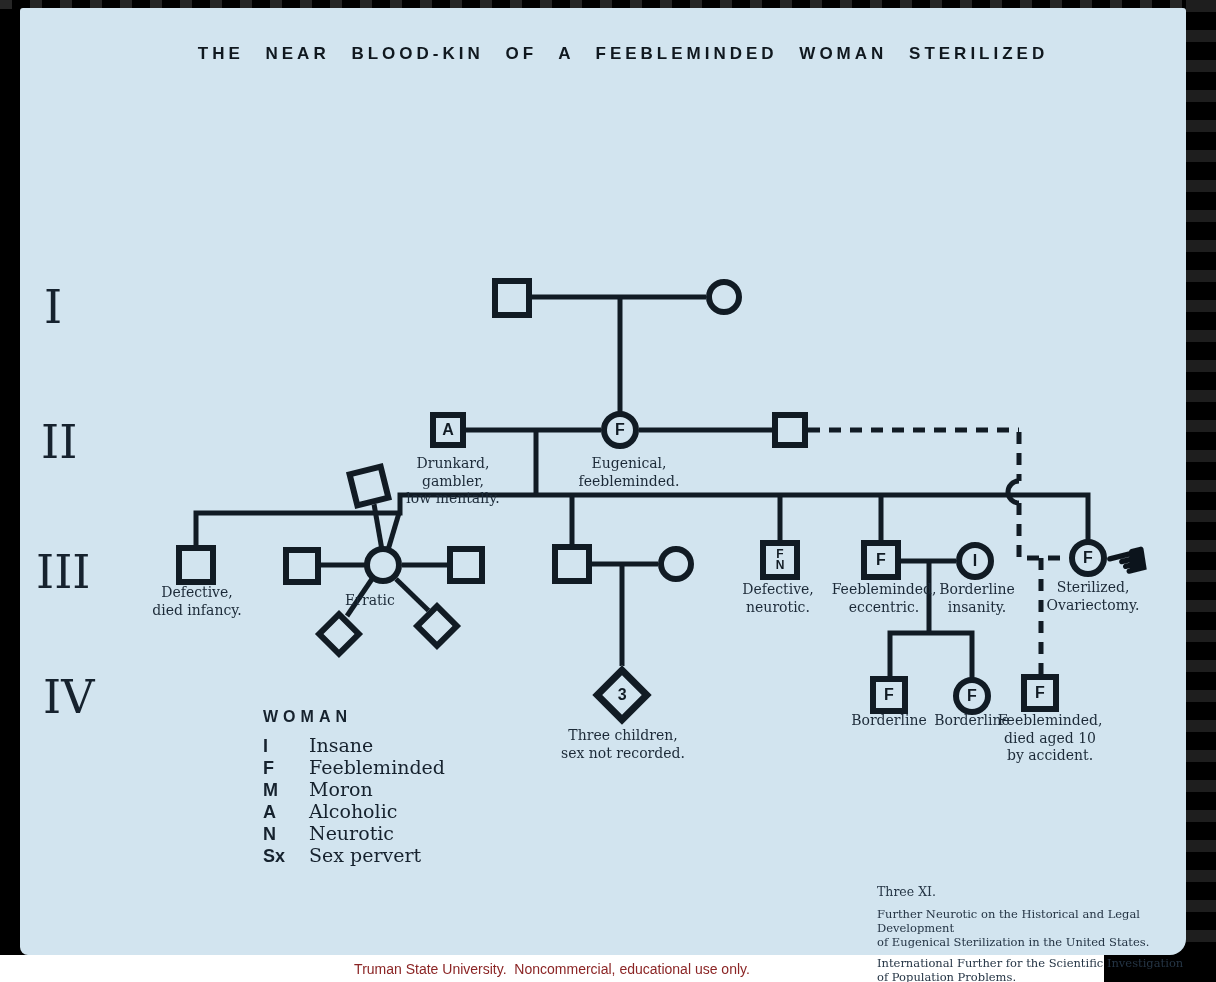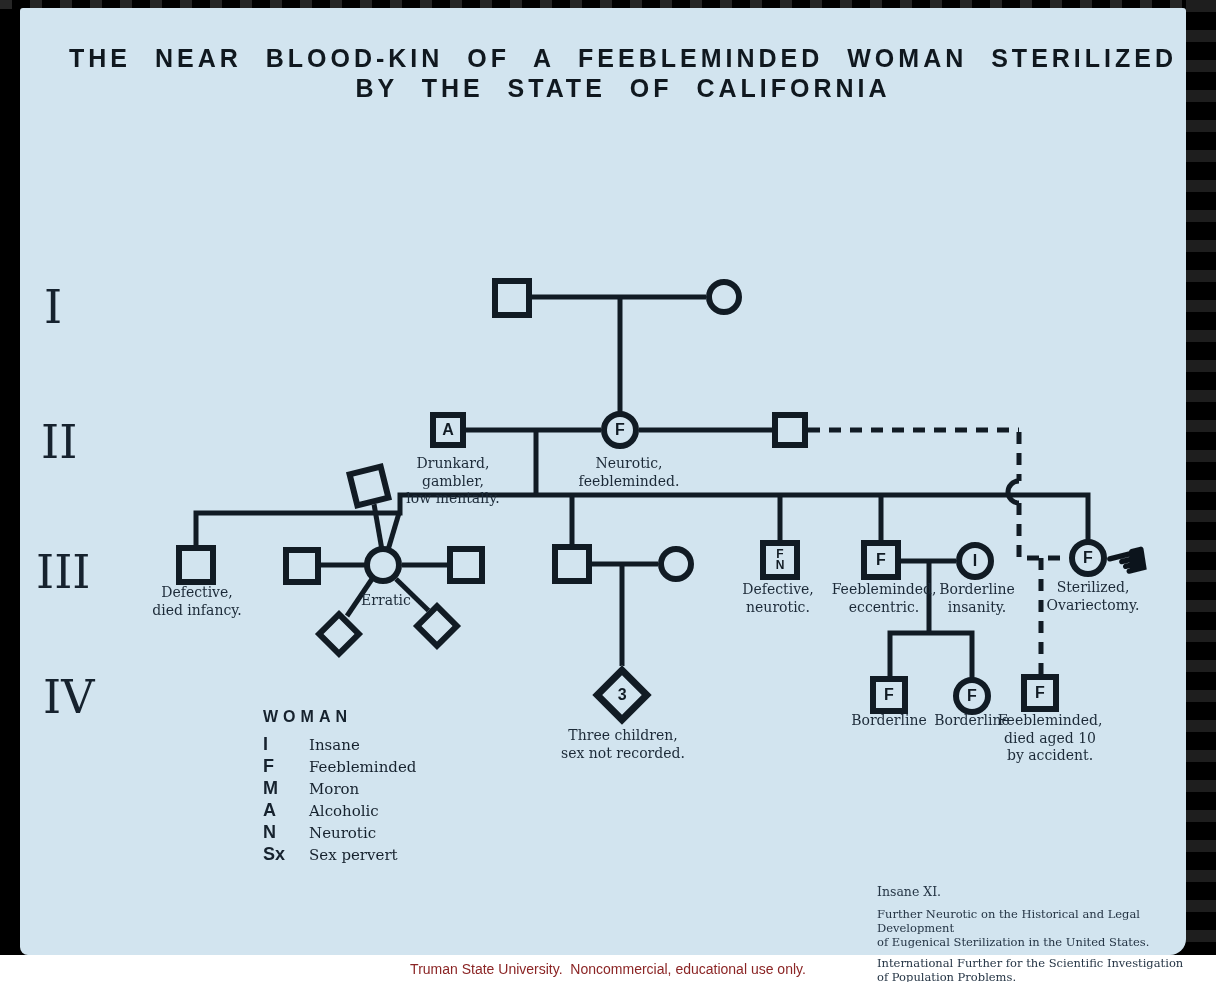--- a/index.html
+++ b/index.html
@@ -7,21 +7,21 @@
          font-family:"DejaVu Serif", serif;}
   .strip-top{position:absolute;left:0;top:0;width:1216px;height:9px;
     background:repeating-linear-gradient(90deg,#262626 0 12px,#000 12px 30px);}
   .strip-right{position:absolute;right:0;top:0;width:30px;height:955px;
     background:repeating-linear-gradient(180deg,#1e1e1e 0 12px,#000 12px 30px);}
   #slide{position:absolute;left:20px;top:8px;width:1166px;height:947px;
          background:#d2e4ef;border-radius:3px 3px 16px 8px;}
   #overlay{position:absolute;left:0;top:0;width:1216px;height:982px;pointer-events:none;}
   
   .title-line{position:absolute;left:603px;transform:translateX(-50%);white-space:nowrap;
-    font-family:"Liberation Sans",sans-serif;font-weight:bold;font-size:25px;
+    font-family:"Liberation Sans",sans-serif;font-weight:bold;font-size:17px;
     letter-spacing:4px;word-spacing:13px;color:#10181f;}
   
   .gen-label{position:absolute;font-family:"DejaVu Serif",serif;font-size:46px;color:#16222e;}
   
   .sym{position:absolute;box-sizing:border-box;border:6px solid #111b24;background:#d2e4ef;
        display:flex;align-items:center;justify-content:center;z-index:3;}
   .circ{border-radius:50%;}
   .sym .lt{font-family:"Liberation Sans",sans-serif;font-weight:bold;font-size:16px;
            color:#111b24;line-height:1;}
   .sym .lt-sm{font-family:"Liberation Sans",sans-serif;font-weight:bold;font-size:12px;
@@ -31,45 +31,44 @@
   .tilt{transform:rotate(-14deg);}
   
   .cap{position:absolute;transform:translateX(-50%);text-align:center;white-space:pre-line;
     font-family:"DejaVu Serif",serif;font-size:14px;line-height:1.25;color:#1c2a38;z-index:4;}
   
   #legend{position:absolute;left:263px;top:708px;z-index:4;}
   #legend .lg-title{font-family:"Liberation Sans",sans-serif;font-weight:bold;font-size:16px;
     letter-spacing:5px;color:#16222e;margin-bottom:8px;}
   #legend .lg-row{display:grid;grid-template-columns:46px auto;align-items:baseline;height:22px;}
   #legend .lg-sym{font-family:"Liberation Sans",sans-serif;font-weight:bold;font-size:18px;color:#16222e;}
-  #legend .lg-mean{font-family:"DejaVu Serif",serif;font-size:15px;color:#16222e;}
+  #legend .lg-mean{font-family:"DejaVu Serif",serif;font-size:19px;color:#16222e;}
   
   #citation{position:absolute;left:877px;top:884px;z-index:4;color:#253545;
     font-family:"DejaVu Serif",serif;font-size:11.5px;line-height:1.25;}
   #citation .cit-chart{font-size:12.5px;margin-bottom:7px;}
   #citation .cit-par{margin-bottom:6px;}
   
   #manicule{position:absolute;left:1104px;top:536px;font-family:"DejaVu Sans",sans-serif;
     font-size:52px;color:#0c141c;transform:rotate(-14deg);z-index:5;line-height:1;}
   
-  #footer{position:absolute;left:0;top:955px;width:1216px;height:27px;background:#fff;
+  #footer{position:absolute;left:0;top:955px;width:1104px;height:27px;background:#fff;
     display:flex;align-items:center;justify-content:center;}
   #footer span{font-family:"Liberation Sans",sans-serif;font-size:14px;color:#8b2525;white-space:pre;}
 </style>
 </head>
 <body>
 
 <div id="stage">
   <div class="strip-top"></div>
   <div class="strip-right"></div>
 
   <div id="slide">
 
     <div class="title-line" style="top:36px;">THE NEAR BLOOD-KIN OF A FEEBLEMINDED WOMAN STERILIZED</div>
-    <div class="title-line" style="top:66px;">BY THE STATE OF CALIFORNIA</div>
   </div>
 
   <svg id="overlay" viewBox="0 0 1216 982">
     <g stroke="#111b24" stroke-width="5" fill="none">
 
       <path d="M532 297 H706"></path>
       <path d="M620 297 V412"></path>
 
       <path d="M466 430 H601"></path>
       <path d="M639 430 H772"></path>
@@ -150,25 +149,25 @@
   <div class="sym circ" style="left:953px;top:677px;width:38px;height:38px;">
     <span class="lt">F</span>
   </div>
   <div class="sym" style="left:1021px;top:674px;width:38px;height:38px;">
     <span class="lt">F</span>
   </div>
 
   <div class="cap" style="left:453px;top:455px;">Drunkard,
 gambler,
 low mentally.</div>
-  <div class="cap" style="left:629px;top:455px;">Neurotic,
+  <div class="cap" style="left:629px;top:455px;">Eugenical,
 feebleminded.</div>
   <div class="cap" style="left:197px;top:584px;">Defective,
 died infancy.</div>
-  <div class="cap" style="left:386px;top:592px;text-align:center;">Erratic</div>
+  <div class="cap" style="left:370px;top:592px;text-align:center;">Erratic</div>
   <div class="cap" style="left:778px;top:581px;">Defective,
 neurotic.</div>
   <div class="cap" style="left:884px;top:581px;">Feebleminded,
 eccentric.</div>
   <div class="cap" style="left:977px;top:581px;">Borderline
 insanity.</div>
   <div class="cap" style="left:1093px;top:579px;">Sterilized,
 Ovariectomy.</div>
   <div class="cap" style="left:623px;top:727px;">Three children,
 sex not recorded.</div>
@@ -202,21 +201,21 @@
       <span class="lg-sym">N</span>
       <span class="lg-mean">Neurotic</span>
     </div>
     <div class="lg-row">
       <span class="lg-sym">Sx</span>
       <span class="lg-mean">Sex pervert</span>
     </div>
   </div>
 
   <div id="citation">
-    <div class="cit-chart">Insane XI.</div>
+    <div class="cit-chart">Three XI.</div>
     <div class="cit-par">
       <div>Further Neurotic on the Historical and Legal Development</div>
       <div>of Eugenical Sterilization in the United States.</div>
     </div>
     <div class="cit-par">
       <div>International Further for the Scientific Investigation</div>
       <div>of Population Problems.</div>
     </div>
   </div>
 

